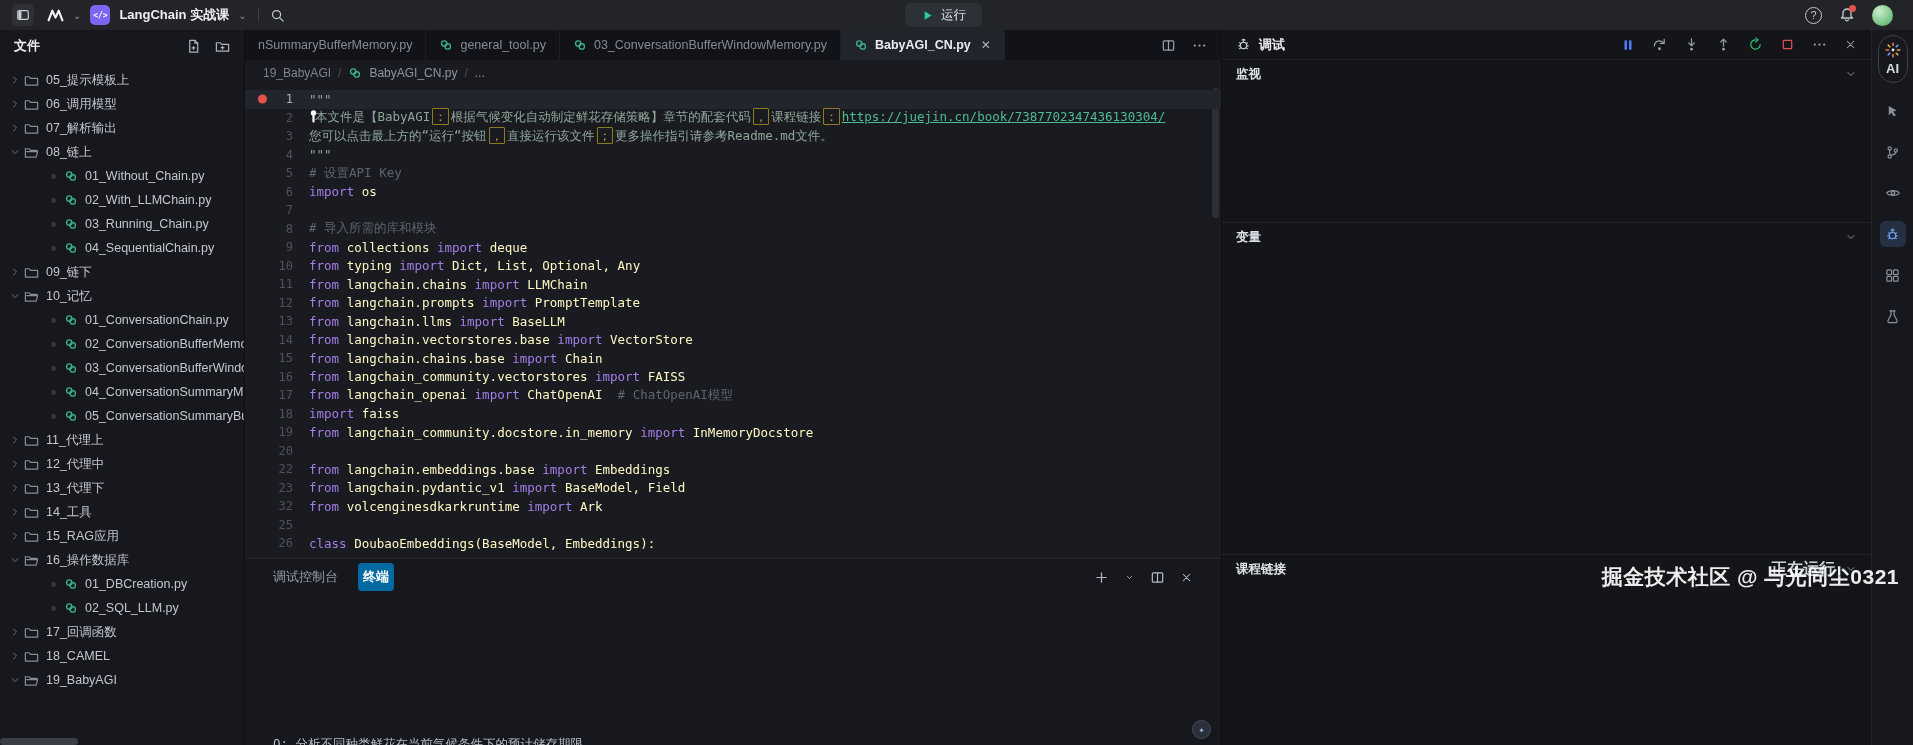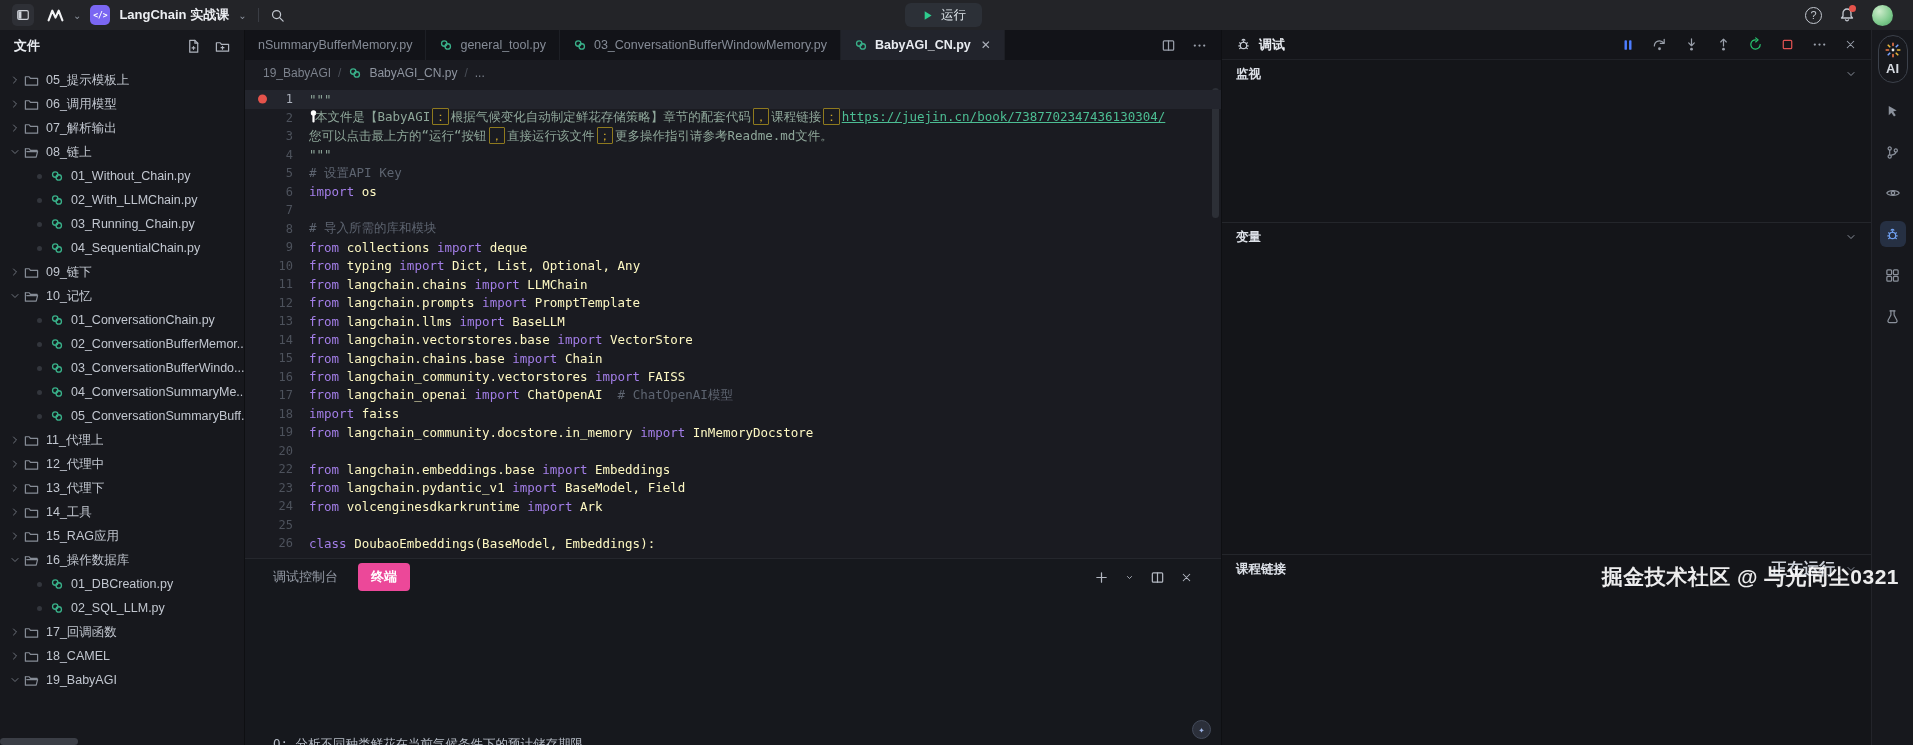--- a/index.html
+++ b/index.html
@@ -27,21 +27,21 @@
   .sidebar{width:245px;background:#17181d;display:flex;flex-direction:column;border-right:1px solid #0e0f12;position:relative}
   .sb-head{height:32px;display:flex;align-items:center;padding:0 14px;gap:14px}
   .sb-title{font-size:13px;font-weight:bold;color:#e8ebf0;margin-right:auto}
   .sb-head .hic{color:#aeb3bd}
   .tree{flex:1;overflow:hidden;padding-top:6px;font-size:12.5px}
   .trow{height:24px;display:flex;align-items:center;color:#c2c7d0;white-space:nowrap}
   .trow .chev{width:14px;display:flex;justify-content:center;color:#6f747d;flex:none}
   .trow .fic{margin:0 7px 0 2px;flex:none}
   .trow .dot8{width:5px;height:5px;border-radius:50%;background:#33363d;margin:0 6px 0 7px;flex:none}
   .lvl0{padding-left:8px}
-  .lvl1{padding-left:30px}
+  .lvl1{padding-left:44px}
   .hsb{position:absolute;left:0;bottom:0;width:78px;height:7px;border-radius:4px;background:#3b3e46}
   
   .edcol{width:976px;display:flex;flex-direction:column;background:#1a1b21}
   .tabbar{height:30px;background:#121318;display:flex;align-items:stretch}
   .tab{display:flex;align-items:center;gap:7px;padding:8px 13px;font-size:12.5px;color:#858b96;border-right:1px solid #1d1f25;white-space:nowrap}
   .tab.active{background:#22242c;color:#e9ecf1;font-weight:bold}
   .tab .x{color:#aeb3bd;font-weight:normal;font-size:12px;margin-left:3px}
   .tab-rest{flex:1;display:flex;align-items:center;justify-content:flex-end;gap:16px;padding-right:14px;color:#9aa0ab}
   .crumbs{height:26px;display:flex;align-items:center;gap:7px;padding-left:18px;font-size:12px;color:#7c828d}
   .crumbs .sep{color:#4a4f58}
@@ -59,21 +59,21 @@
   .com{color:#5d6470}
   .doc{color:#8ea699}
   .url{color:#4cbd93;text-decoration:underline}
   .box{color:#cda72b;border:1px solid #8f7a1e;border-radius:1px;padding:0 1px;margin:0 2px}
   .curs{display:inline-block;vertical-align:-2px;margin-right:-3px}
   .vsb{position:absolute;right:2px;top:2px;width:7px;height:130px;border-radius:4px;background:#2c2f36}
   
   .bpanel{height:187px;border-top:1px solid #25272d;background:#16181d;display:flex;flex-direction:column}
   .bp-head{height:36px;display:flex;align-items:center;padding:0 28px;gap:20px}
   .bp-tab{font-size:13px;color:#959ba6}
-  .bp-tab.active{background:#ec4899;color:#fff;font-weight:bold;padding:5px 13px;border-radius:4px}
+  .bp-tab.active{background:#0369a1;color:#fff;font-weight:bold;padding:5px 5px;border-radius:4px}
   .bp-icons{margin-left:auto;display:flex;align-items:center;gap:15px;color:#b3b8c2}
   .bp-body{flex:1;position:relative;font-family:"DejaVu Sans Mono",monospace;font-size:12.5px;color:#b6bcc6}
   .qline{position:absolute;left:28px;bottom:-8px;white-space:nowrap}
   .ai-fab{position:absolute;right:10px;bottom:6px;width:19px;height:19px;border-radius:50%;background:#2b2f3a;border:1px solid #434a5a;display:flex;align-items:center;justify-content:center;color:#9fb6e8;font-size:10px}
   
   .dpanel{width:650px;background:#141519;border-left:1px solid #0e0f12;display:flex;flex-direction:column}
   .dp-head{height:30px;display:flex;align-items:center;gap:8px;padding:0 14px;border-bottom:1px solid #202227}
   .dp-title{font-size:13px;font-weight:bold;color:#e9ecf1}
   .dp-tools{margin-left:auto;display:flex;align-items:center;gap:17px;color:#9aa0ab}
   .ti{cursor:default}
@@ -624,21 +624,21 @@
         </div>
         <div class="cl">
           <span class="gut">22</span>
           <span class="src"><span class="kw">from</span><span class="pl"> langchain.embeddings.base </span><span class="kw">import</span><span class="pl"> Embeddings</span></span>
         </div>
         <div class="cl">
           <span class="gut">23</span>
           <span class="src"><span class="kw">from</span><span class="pl"> langchain.pydantic_v1 </span><span class="kw">import</span><span class="pl"> BaseModel, Field</span></span>
         </div>
         <div class="cl">
-          <span class="gut">24</span>
+          <span class="gut">32</span>
           <span class="src"><span class="kw">from</span><span class="pl"> volcenginesdkarkruntime </span><span class="kw">import</span><span class="pl"> Ark</span></span>
         </div>
         <div class="cl">
           <span class="gut">25</span>
           <span class="src"></span>
         </div>
         <div class="cl">
           <span class="gut">26</span>
           <span class="src"><span class="kw">class</span><span class="pl"> DoubaoEmbeddings(BaseModel, Embeddings):</span></span>
         </div>

